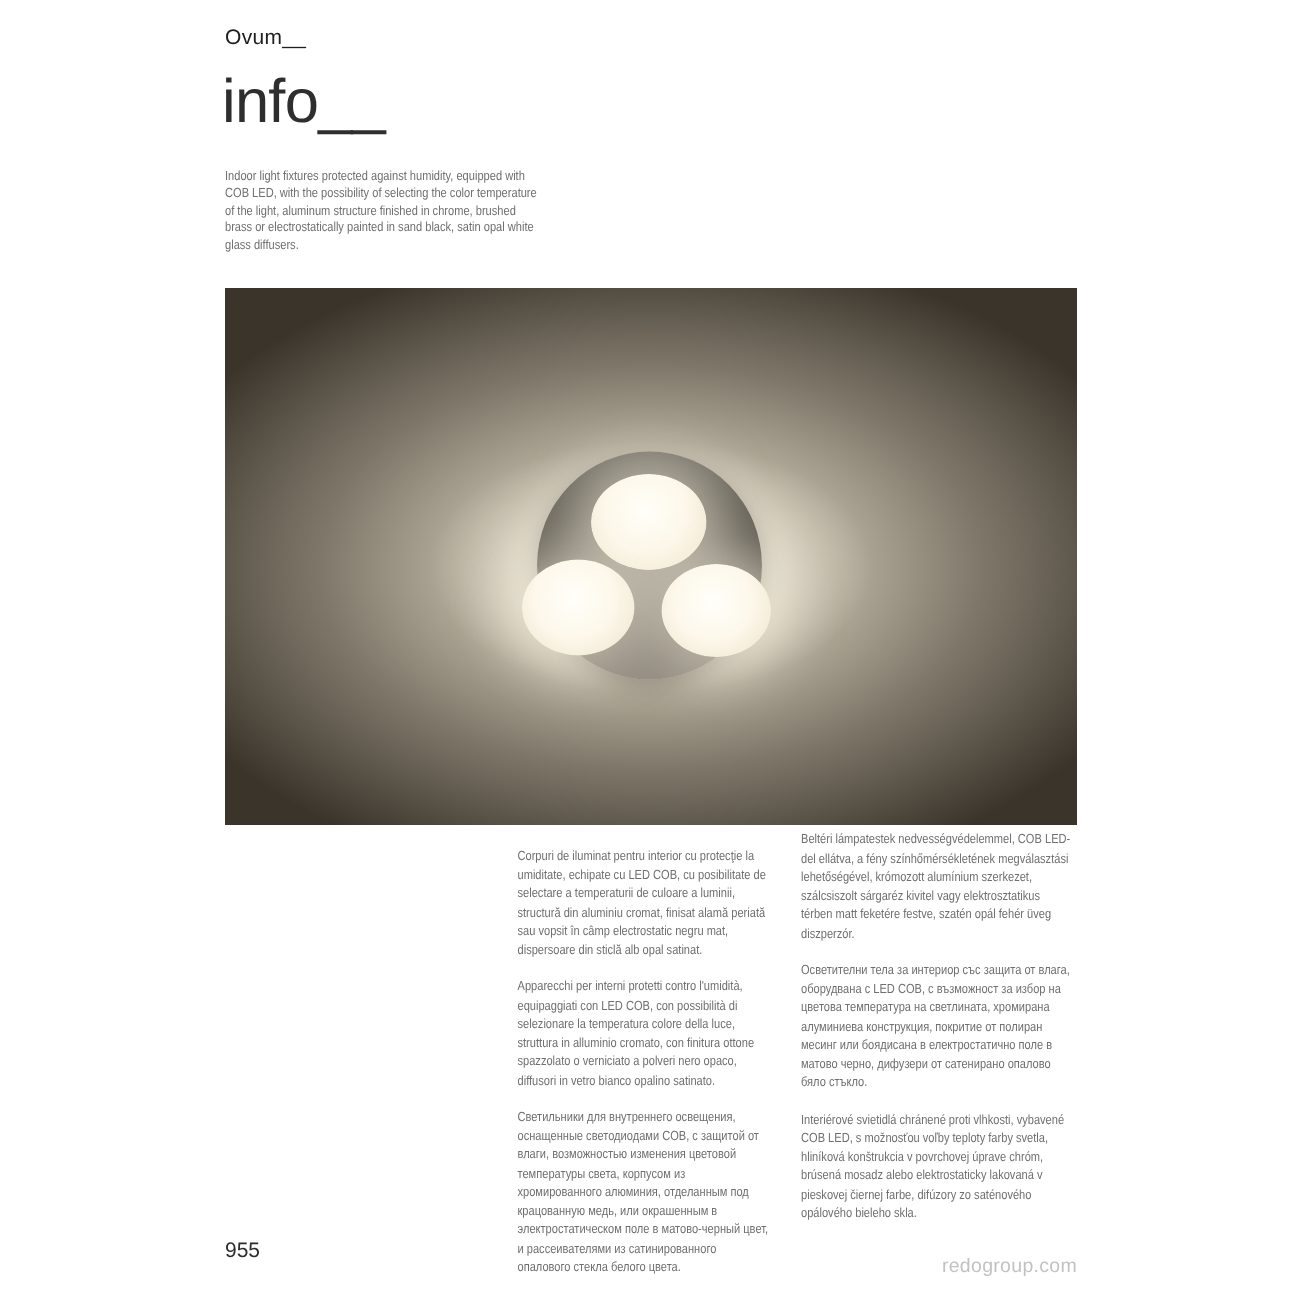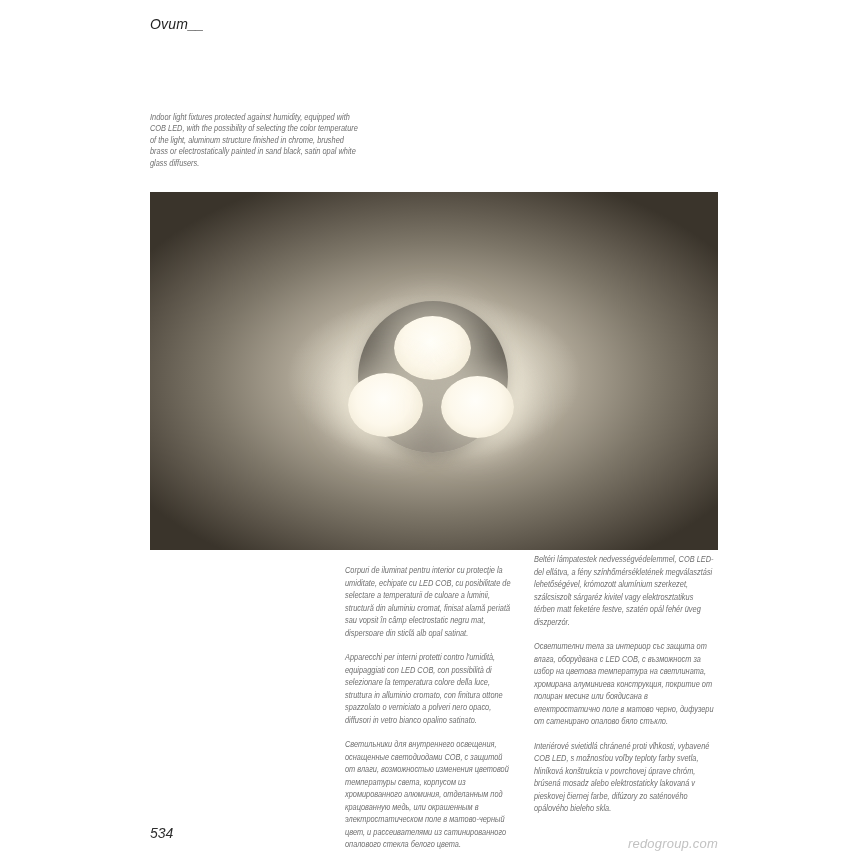--- a/index.html
+++ b/index.html
@@ -7,21 +7,20 @@
     padding: 0;
     background: #ffffff;
     font-family: "Liberation Sans", sans-serif;
   }
   .page {
     position: relative;
     width: 868px;
     height: 868px;
     background: #ffffff;
     overflow: hidden;
-    font-style: italic;
   }
 
   
   .brand {
     position: absolute;
     left: 150px;
     top: 16px;
     font-size: 14px;
     letter-spacing: 0.2px;
     color: #1f1f1f;
@@ -131,20 +130,21 @@
     color: #c2c2c2;
   }
 </style>
 </head>
 <body>
 
 <div class="page">
 
   <div class="brand">Ovum__</div>
 
+  <div class="title">info__</div>
 
   <div class="cond desc-en">Indoor light fixtures protected against humidity, equipped with COB LED, with the possibility of selecting the color temperature of the light, aluminum structure finished in chrome, brushed brass or electrostatically painted in sand black, satin opal white glass diffusers.</div>
 
   <div class="photo">
     <div class="halo"></div>
     <div class="canopy"></div>
     <div class="sphere sphere-top"></div>
     <div class="sphere sphere-left"></div>
     <div class="sphere sphere-right"></div>
   </div>
@@ -154,17 +154,17 @@
     <p>Apparecchi per interni protetti contro l'umidità, equipaggiati con LED COB, con possibilità di selezionare la temperatura colore della luce, struttura in alluminio cromato, con finitura ottone spazzolato o verniciato a polveri nero opaco, diffusori in vetro bianco opalino satinato.</p>
     <p>Светильники для внутреннего освещения, оснащенные светодиодами COB, с защитой от влаги, возможностью изменения цветовой температуры света, корпусом из хромированного алюминия, отделанным под крацованную медь, или окрашенным в электростатическом поле в матово-черный цвет, и рассеивателями из сатинированного опалового стекла белого цвета.</p>
   </div>
 
   <div class="cond col col-right">
     <p>Beltéri lámpatestek nedvességvédelemmel, COB LED-del ellátva, a fény színhőmérsékletének megválasztási lehetőségével, krómozott alumínium szerkezet, szálcsiszolt sárgaréz kivitel vagy elektrosztatikus térben matt feketére festve, szatén opál fehér üveg diszperzór.</p>
     <p>Осветителни тела за интериор със защита от влага, оборудвана с LED COB, с възможност за избор на цветова температура на светлината, хромирана алуминиева конструкция, покритие от полиран месинг или боядисана в електростатично поле в матово черно, дифузери от сатенирано опалово бяло стъкло.</p>
     <p>Interiérové svietidlá chránené proti vlhkosti, vybavené COB LED, s možnosťou voľby teploty farby svetla, hliníková konštrukcia v povrchovej úprave chróm, brúsená mosadz alebo elektrostaticky lakovaná v pieskovej čiernej farbe, difúzory zo saténového opálového bieleho skla.</p>
   </div>
 
-  <div class="page-number">534</div>
+  <div class="page-number">955</div>
 
   <div class="website">redogroup.com</div>
 
 </div>
 
 </body></html>

